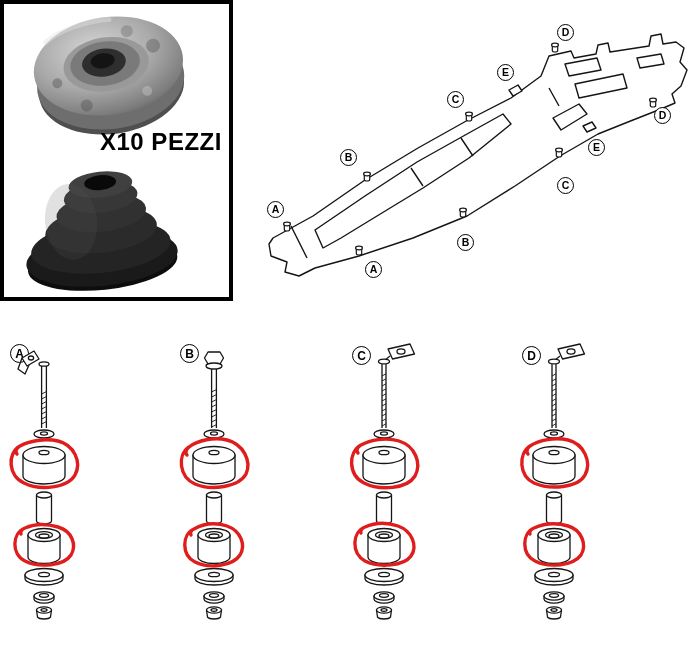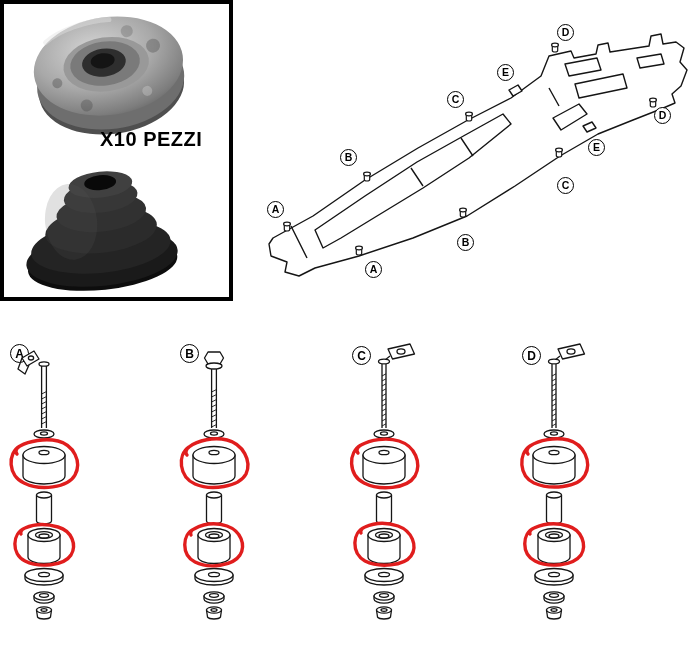--- a/index.html
+++ b/index.html
@@ -1,21 +1,21 @@
 <!DOCTYPE html>
 <html style="--highlight: #e01d1d;"><head>
 <meta charset="utf-8">
 <style>
   * { margin:0; padding:0; box-sizing:border-box; }
   html,body { background:#ffffff; font-family:"Liberation Sans", sans-serif; }
   .canvas { position:relative; width:698px; height:646px; background:#fff; overflow:hidden; }
   .abs { position:absolute; }
 
   .photo-box { left:0; top:0; width:233px; height:301px; border:4px solid #000; background:#fff; }
-  .qty-label { left:96px; top:124px; font-weight:bold; font-size:20px; color:#000; letter-spacing:.5px; white-space:nowrap; }
+  .qty-label { left:96px; top:124px; font-weight:bold; font-size:24px; color:#000; letter-spacing:.5px; white-space:nowrap; }
 
   .circle-label {
     width:17px; height:17px; border:1.6px solid #000; border-radius:50%;
     display:flex; align-items:center; justify-content:center;
     font-size:10.5px; font-weight:bold; color:#000; background:#fff; line-height:1;
   }
   .asm-label { width:19px; height:19px; font-size:12px; }
 
   svg { display:block; }
   .redmark { fill:none; stroke:var(--highlight,#e01d1d); stroke-width:3.4; stroke-linecap:round; }

